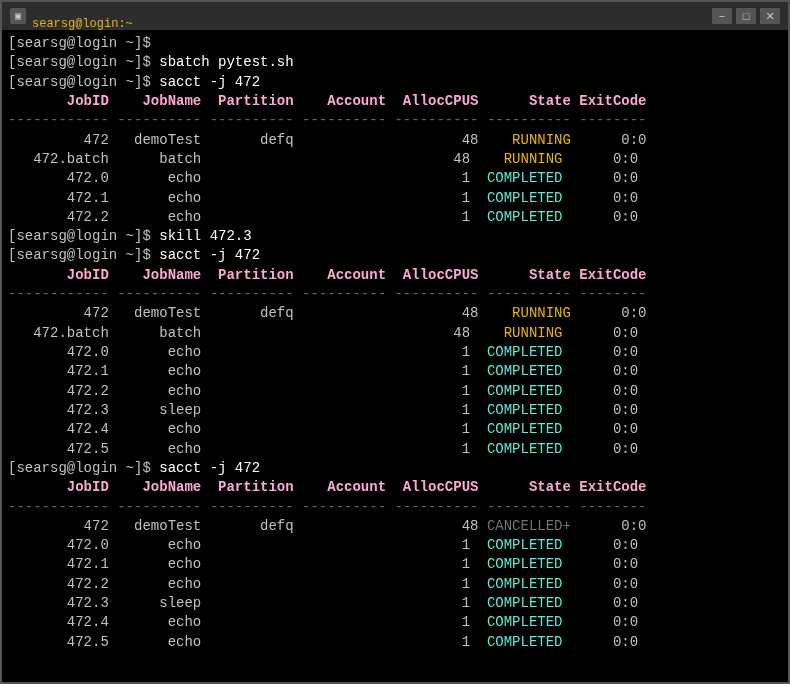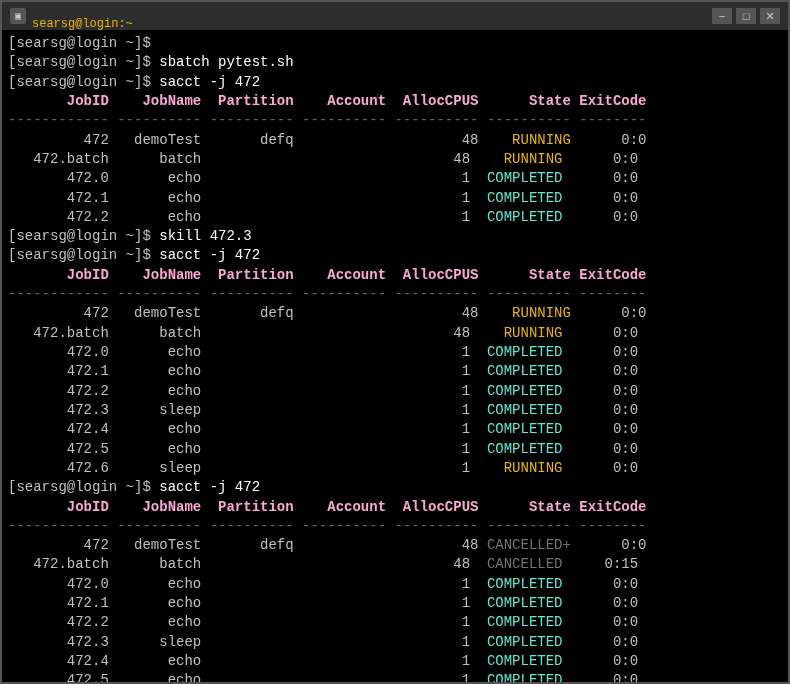--- a/index.html
+++ b/index.html
@@ -140,26 +140,24 @@
     <span class="line header-row">       JobID    JobName  Partition    Account  AllocCPUS      State ExitCode</span>
     <span class="line separator">------------ ---------- ---------- ---------- ---------- ---------- --------</span>
     <span class="line">         472   demoTest       defq                    48    <span class="state-running">RUNNING</span>      0:0</span>
     <span class="line">   472.batch      batch                              48    <span class="state-running">RUNNING</span>      0:0</span>
     <span class="line">       472.0       echo                               1  <span class="state-completed">COMPLETED</span>      0:0</span>
     <span class="line">       472.1       echo                               1  <span class="state-completed">COMPLETED</span>      0:0</span>
     <span class="line">       472.2       echo                               1  <span class="state-completed">COMPLETED</span>      0:0</span>
     <span class="line">       472.3      sleep                               1  <span class="state-completed">COMPLETED</span>      0:0</span>
     <span class="line">       472.4       echo                               1  <span class="state-completed">COMPLETED</span>      0:0</span>
     <span class="line">       472.5       echo                               1  <span class="state-completed">COMPLETED</span>      0:0</span>
-    <span class="line">       472.6      sleep                               1    <span class="state-running">RUNNING</span>      0:0</span>
     <span class="line"><span class="prompt">[searsg@login ~]$ </span><span class="cmd">sacct -j 472</span></span>
     <span class="line header-row">       JobID    JobName  Partition    Account  AllocCPUS      State ExitCode</span>
     <span class="line separator">------------ ---------- ---------- ---------- ---------- ---------- --------</span>
     <span class="line">         472   demoTest       defq                    48 <span class="state-cancelled">CANCELLED+</span>      0:0</span>
-    <span class="line">   472.batch      batch                              48  <span class="state-cancelled">CANCELLED</span>     0:15</span>
     <span class="line">       472.0       echo                               1  <span class="state-completed">COMPLETED</span>      0:0</span>
     <span class="line">       472.1       echo                               1  <span class="state-completed">COMPLETED</span>      0:0</span>
     <span class="line">       472.2       echo                               1  <span class="state-completed">COMPLETED</span>      0:0</span>
     <span class="line">       472.3      sleep                               1  <span class="state-completed">COMPLETED</span>      0:0</span>
     <span class="line">       472.4       echo                               1  <span class="state-completed">COMPLETED</span>      0:0</span>
     <span class="line">       472.5       echo                               1  <span class="state-completed">COMPLETED</span>      0:0</span>
 
   </div>
 </div>
 

